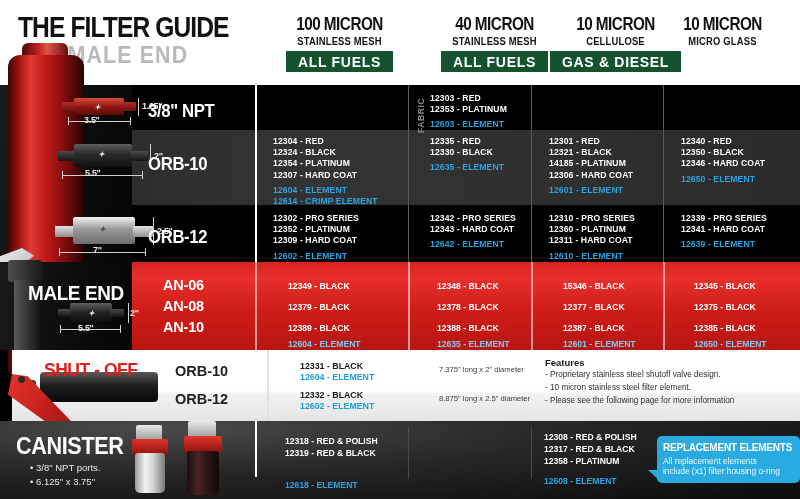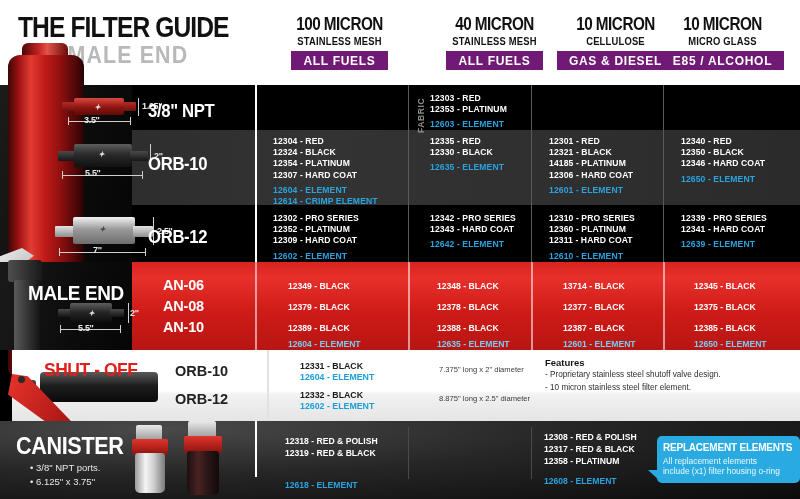--- a/index.html
+++ b/index.html
@@ -18,22 +18,22 @@
 
   .female-sub { position:absolute; left:38px; top:42px;
                 font-size:23px; font-weight:bold; letter-spacing:1.2px;
                 color:#b9b9b9; transform:scaleX(0.93); transform-origin:left top; }
 
   .colhead { position:absolute; top:14px; text-align:center; }
   .colhead .mic { font-size:18px; font-weight:bold; color:#111; letter-spacing:-0.6px;
                   transform:scaleX(0.85); display:block; }
   .colhead .mat { font-size:10px; font-weight:bold; color:#111; letter-spacing:0.2px;
                   margin-top:1px; transform:scaleX(0.94); display:block; }
-  .colhead .fuel { display:inline-block; margin-top:4px; background:#701a75; color:#fff;
-                   font-size:12px; font-weight:bold; letter-spacing:0.7px;
+  .colhead .fuel { display:inline-block; margin-top:4px; background:#14532d; color:#fff;
+                   font-size:14px; font-weight:bold; letter-spacing:0.7px;
                    padding:2.5px 12px 2.5px 12px; }
 
   
   .femaleblock { position:absolute; left:0; top:85px; width:800px; height:177px;
                  background:#000; }
   .fe-rowstripe { position:absolute; left:0; width:800px;
                   background:linear-gradient(to right,#2a2a2a 0%,#333 40%,#2b2b2b 100%); }
 
   
   .leftart { position:absolute; left:0; top:0; width:132px; height:100%;
@@ -155,21 +155,20 @@
       <span class="fuel">ALL FUELS</span>
     </div>
     <div class="colhead" style="left:533px; width:165px;">
       <span class="mic">10 MICRON</span>
       <span class="mat">CELLULOSE</span>
       <span class="fuel">GAS &amp; DIESEL</span>
     </div>
     <div class="colhead" style="left:645px; width:155px;">
       <span class="mic">10 MICRON</span>
       <span class="mat">MICRO GLASS</span>
-      <span class="fuel">E85 / ALCOHOL</span>
     </div>
   </div>
 
   <div class="femaleblock">
 
     <div class="fe-rowstripe" style="top:45px; height:75px;"></div>
 
     <div class="leftart">
       <div class="bottle-cap"></div>
       <div class="bottle"></div>
@@ -308,21 +307,21 @@
     <div class="an-label" style="top:36px;">AN-08</div>
     <div class="an-label" style="top:57px;">AN-10</div>
 
     <div class="redsep" style="left:255px; top:0; height:88px;"></div>
     <div class="redsep" style="left:408px; top:0; height:88px;"></div>
     <div class="redsep" style="left:531px; top:0; height:88px;"></div>
     <div class="redsep" style="left:663px; top:0; height:88px;"></div>
 
     <div class="male-pn" style="position:absolute; left:288px; top:19px;">12349 - BLACK</div>
     <div class="male-pn" style="position:absolute; left:437px; top:19px;">12348 - BLACK</div>
-    <div class="male-pn" style="position:absolute; left:563px; top:19px;">13714 - BLACK</div>
+    <div class="male-pn" style="position:absolute; left:563px; top:19px;">15346 - BLACK</div>
     <div class="male-pn" style="position:absolute; left:694px; top:19px;">12345 - BLACK</div>
 
     <div class="male-pn" style="position:absolute; left:288px; top:40px;">12379 - BLACK</div>
     <div class="male-pn" style="position:absolute; left:437px; top:40px;">12378 - BLACK</div>
     <div class="male-pn" style="position:absolute; left:563px; top:40px;">12377 - BLACK</div>
     <div class="male-pn" style="position:absolute; left:694px; top:40px;">12375 - BLACK</div>
 
     <div class="male-pn" style="position:absolute; left:288px; top:61px;">12389 - BLACK</div>
     <div class="male-pn" style="position:absolute; left:437px; top:61px;">12388 - BLACK</div>
     <div class="male-pn" style="position:absolute; left:563px; top:61px;">12387 - BLACK</div>
@@ -360,20 +359,21 @@
     <div class="shut-dim" style="left:427px; top:15px;">7.375" long x 2" diameter</div>
 
     <div class="shut-pn" style="position:absolute; left:288px; top:40px;">12332 - BLACK</div>
     <div class="shut-pn elem" style="position:absolute; left:288px; top:51px;">12602 - ELEMENT</div>
     <div class="shut-dim" style="left:427px; top:44px;">8.875" long x 2.5" diameter</div>
   </div>
 
   <div class="feat-title">Features</div>
   <div class="feat-line" style="top:370px;">- Proprietary stainless steel shutoff valve design.</div>
   <div class="feat-line" style="top:383px;">- 10 micron stainless steel filter element.</div>
+  <div class="feat-line" style="top:396px;">- Please see the following page for more information</div>
 
   <div class="canblock">
     <div class="can-title">CANISTER</div>
     <div class="can-bullet" style="top:41px;">• 3/8" NPT ports.</div>
     <div class="can-bullet" style="top:55px;">• 6.125" x 3.75"</div>
 
     <div class="canister-img" style="left:126px; top:4px; width:50px; height:70px;">
       <div class="can-bracket" style="left:10px; top:0px; width:26px; height:18px;"></div>
       <div class="can-top" style="left:6px; top:14px; width:36px; height:16px;
            background:linear-gradient(to bottom,#e0352c,#8d120f);"></div>

